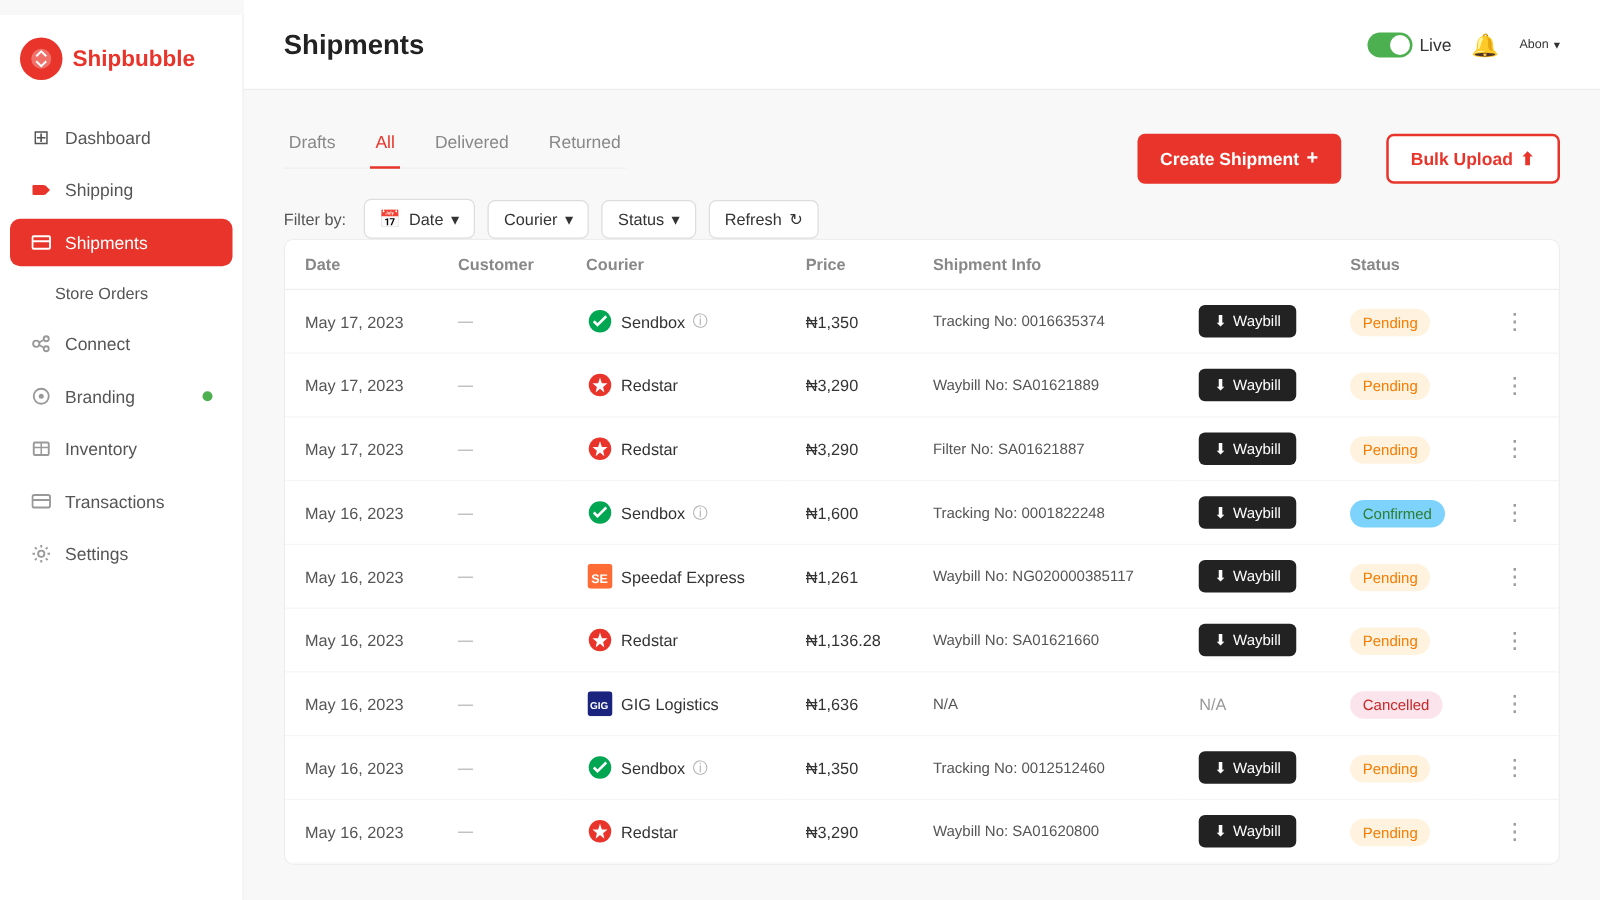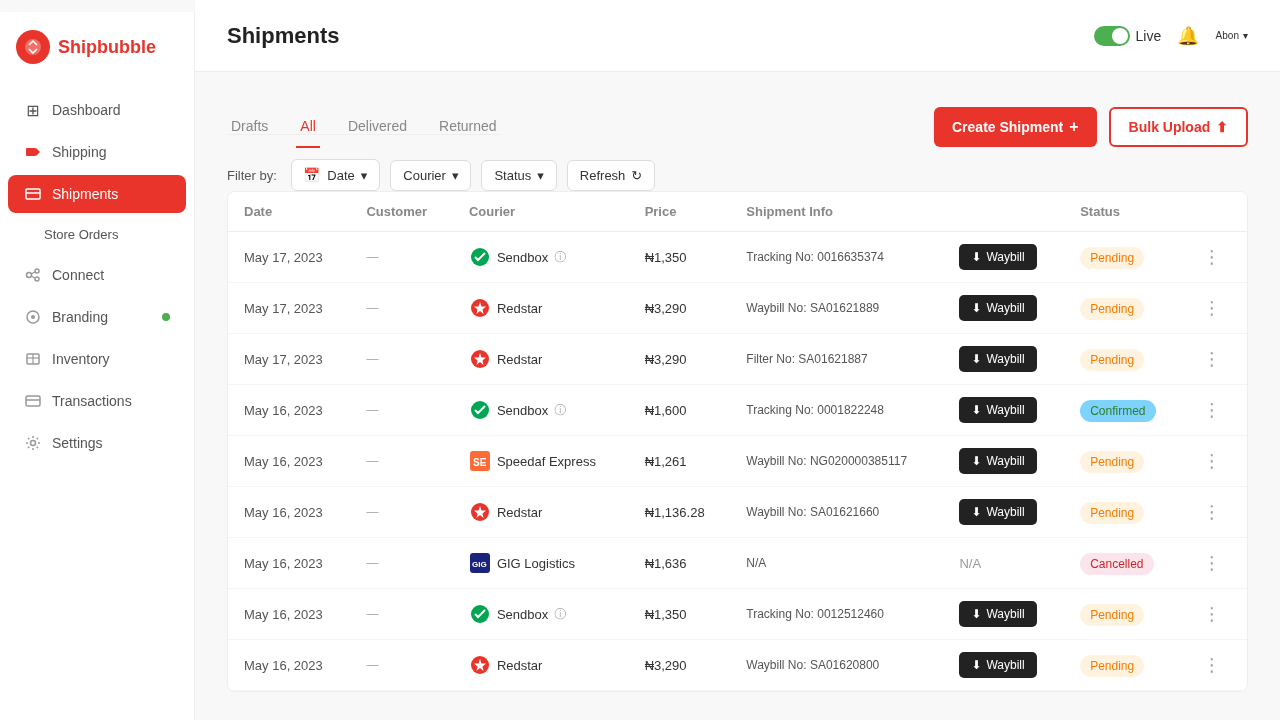--- a/index.html
+++ b/index.html
@@ -74,37 +74,37 @@
     }
 
     
     .content { flex: 1; padding: 24px 32px; overflow-y: auto; background: #f8f8f8; }
 
     
     .tabs { display: flex; gap: 24px; margin-bottom: 24px; border-bottom: 1px solid #eee; }
     .tab {
       padding: 8px 4px 12px; cursor: pointer;
       font-size: 14px; color: #888; font-weight: 500;
-      border-bottom: 2px solid transparent; position: relative; top: 14px;
+      border-bottom: 2px solid transparent; position: relative; top: 1px;
     }
     .tab.active { color: #e8342a; border-bottom-color: #e8342a; }
 
     
     .tab-actions { display: flex; gap: 12px; margin-left: auto; padding-bottom: 12px; }
     .btn-create {
       display: flex; align-items: center; gap: 6px;
       background: #e8342a; color: white;
       border: none; padding: 10px 18px; border-radius: 6px;
       font-size: 14px; font-weight: 600; cursor: pointer;
     }
     .btn-bulk {
       display: flex; align-items: center; gap: 6px;
       background: white; color: #e8342a;
       border: 2px solid #e8342a; padding: 10px 18px; border-radius: 6px;
-      font-size: 14px; font-weight: 600; cursor: pointer;
+      font-size: 14px; font-weight: 600; cursor: pointer; margin-left: 24px;
     }
 
     
     .filters-row {
       display: flex; align-items: center; gap: 10px; 
     }
     .filter-label { font-size: 13px; color: #555; margin-right: 4px; }
     .filter-btn {
       display: flex; align-items: center; gap: 6px;
       background: white; border: 1px solid #ddd; border-radius: 6px;

